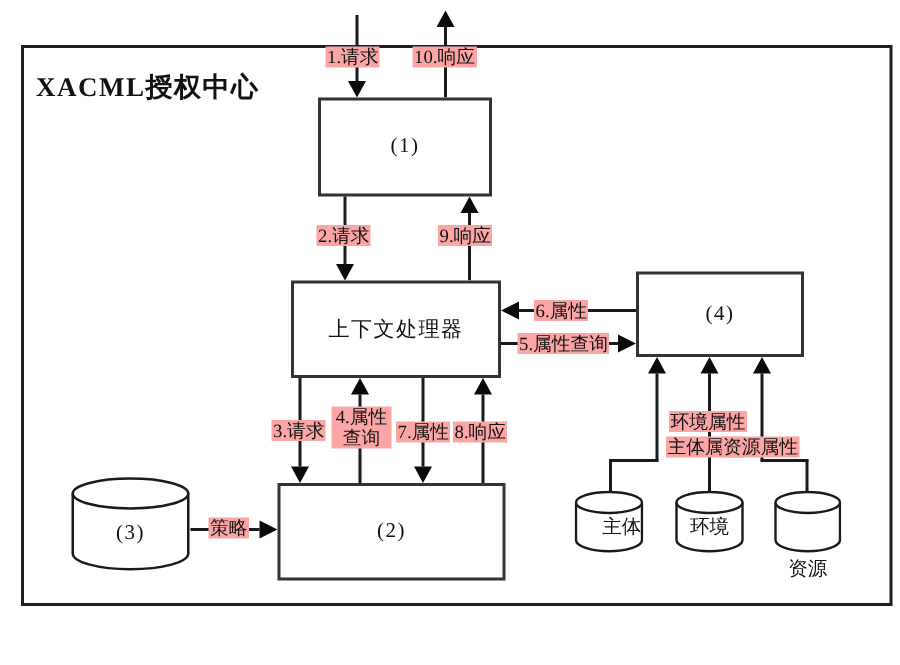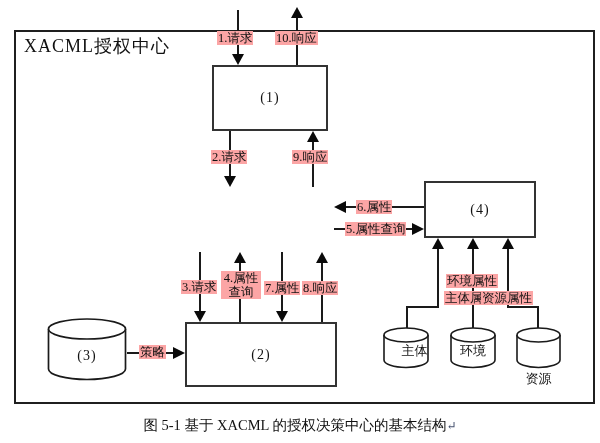--- a/index.html
+++ b/index.html
@@ -57,21 +57,21 @@
     font-size: 14.5px;
   }
   .caption .mark { color: #44506e; font-size: 12px; }
 </style>
 </head>
 <body>
 
 <div id="canvas">
 
   <div class="abs frame" style="left:14px; top:30px; width:581px; height:374px;"></div>
-  <div class="abs title" style="left:24px; top:34px;">XACML授权中心</div>
+  <div class="abs title" style="left:24px; top:46px;font-weight:bold;">XACML授权中心</div>
 
   <div class="abs vl" style="left:237px; top:10px; height:44px;"></div>
   <div class="abs ad" style="left:232px; top:54px;"></div>
 
   <div class="abs vl" style="left:296px; top:18px; height:47px;"></div>
   <div class="abs au" style="left:291px; top:7px;"></div>
   <div class="abs lbl" style="left:217px; top:31px;">1.请求</div>
   <div class="abs lbl" style="left:275px; top:31px;">10.响应</div>
 
   <div class="abs box" style="left:212px; top:65px; width:116px; height:66px;">
@@ -79,20 +79,23 @@
   </div>
 
   <div class="abs vl" style="left:229px; top:131px; height:45px;"></div>
   <div class="abs ad" style="left:224px; top:176px;"></div>
 
   <div class="abs vl" style="left:312px; top:142px; height:45px;"></div>
   <div class="abs au" style="left:307px; top:131px;"></div>
   <div class="abs lbl" style="left:211px; top:150px;">2.请求</div>
   <div class="abs lbl" style="left:292px; top:150px;">9.响应</div>
 
+  <div class="abs box" style="left:194px; top:187px; width:140px; height:65px;">
+    <span>上下文处理器</span>
+  </div>
 
   <div class="abs box" style="left:424px; top:181px; width:112px; height:57px;">
     <span>(4)</span>
   </div>
 
   <div class="abs hl" style="left:346px; top:206px; width:78px;"></div>
   <div class="abs al" style="left:334px; top:201px;"></div>
   <div class="abs lbl" style="left:356px; top:200px;">6.属性</div>
 
   <div class="abs hl" style="left:334px; top:228px; width:78px;"></div>
@@ -161,17 +164,14 @@
     <div class="cyl-label" style="top:15px;">环境</div>
   </div>
   <div class="abs" style="left:516px; top:327px; width:45px; height:47px;">
     <svg width="45" height="47" viewBox="0 0 45 47">
       <path d="M1,8 V33 a21.5,7.5 0 0 0 43,0 V8" fill="#fff" stroke="#1a1a1a" stroke-width="1.6"></path>
       <ellipse cx="22.5" cy="8" rx="21.5" ry="7" fill="#fff" stroke="#1a1a1a" stroke-width="1.6"></ellipse>
     </svg>
     <div class="cyl-label" style="top:11px;margin-top:32px;">资源</div>
   </div>
 
-  <div class="abs caption" style="left:0; right:0; top:416px;">
-    <span>图 5-1 基于 XACML 的授权决策中心的基本结构</span><span class="mark">↵</span>
-  </div>
 
 </div>
 
 </body></html>

